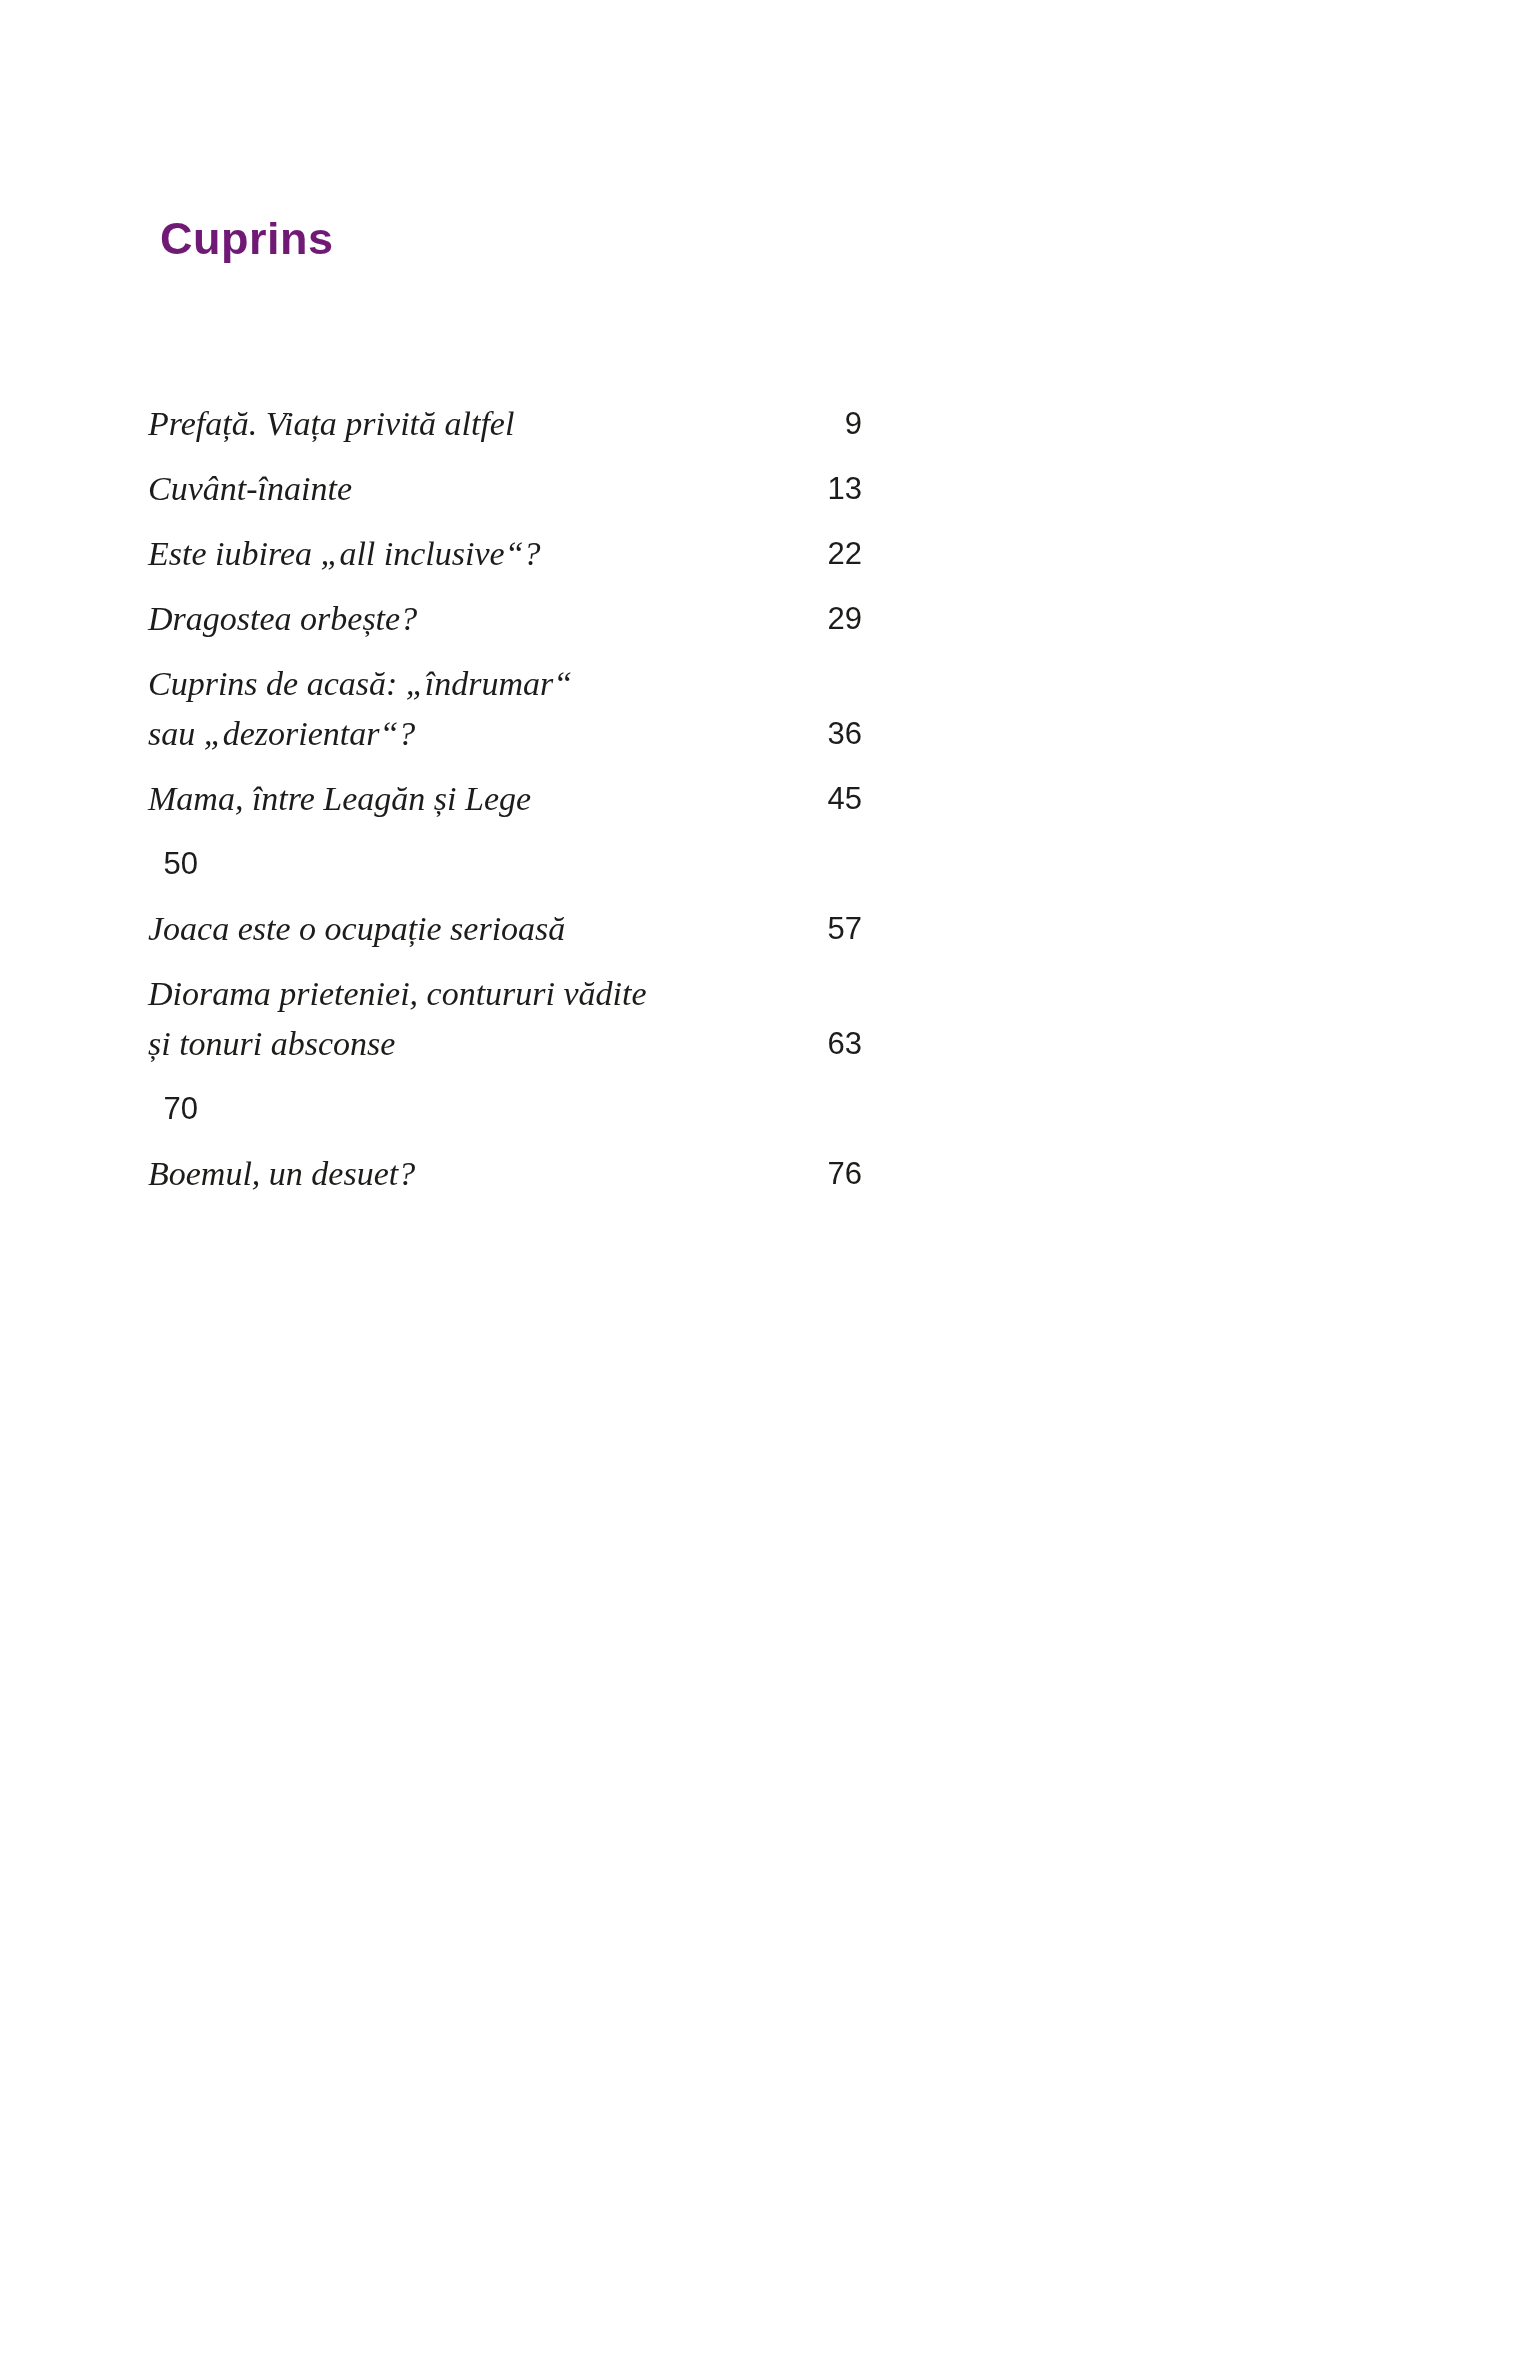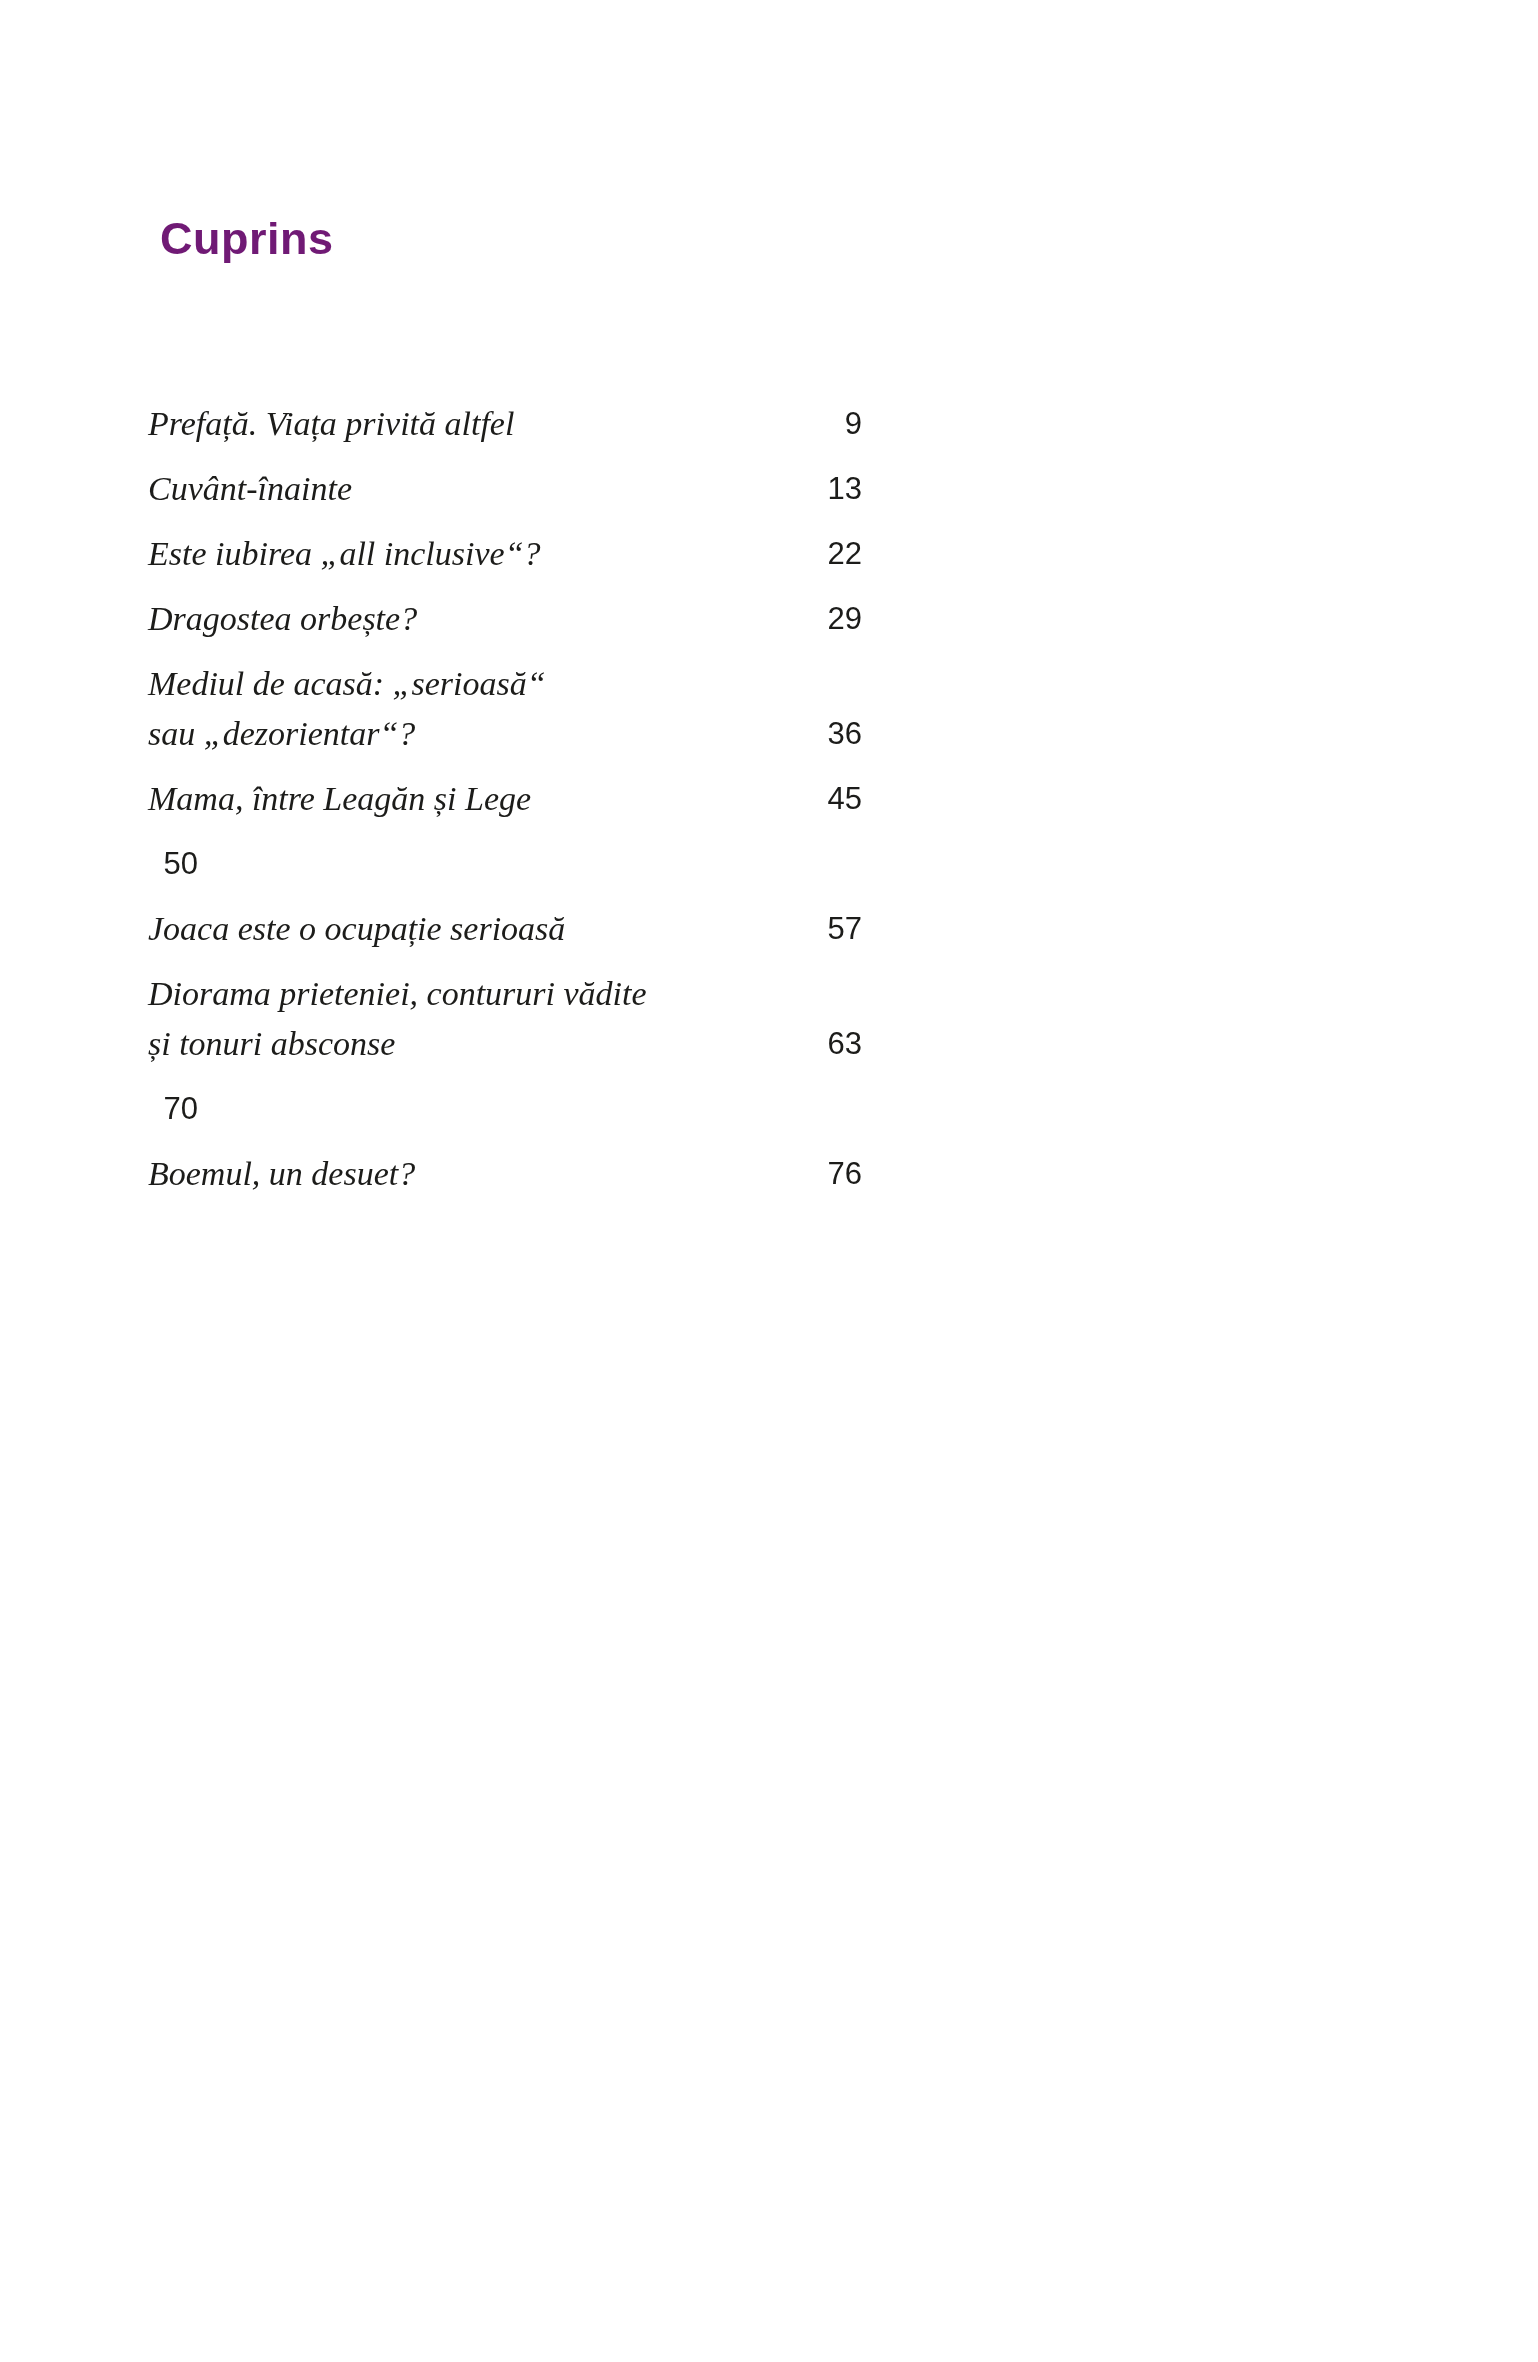--- a/index.html
+++ b/index.html
@@ -95,21 +95,21 @@
 
   <div class="toc-entry">
     <div class="entry-title">
           <span class="line">Dragostea orbește?</span>
         </div>
     <div class="entry-page">29</div>
   </div>
 
   <div class="toc-entry">
     <div class="entry-title">
-          <span class="line">Mediul de acasă: „serioasă“</span>
+          <span class="line">Cuprins de acasă: „îndrumar“</span>
           <span class="line">sau „dezorientar“?</span>
         </div>
     <div class="entry-page">36</div>
   </div>
 
   <div class="toc-entry">
     <div class="entry-title">
           <span class="line">Mama, între Leagăn și Lege</span>
         </div>
     <div class="entry-page">45</div>

